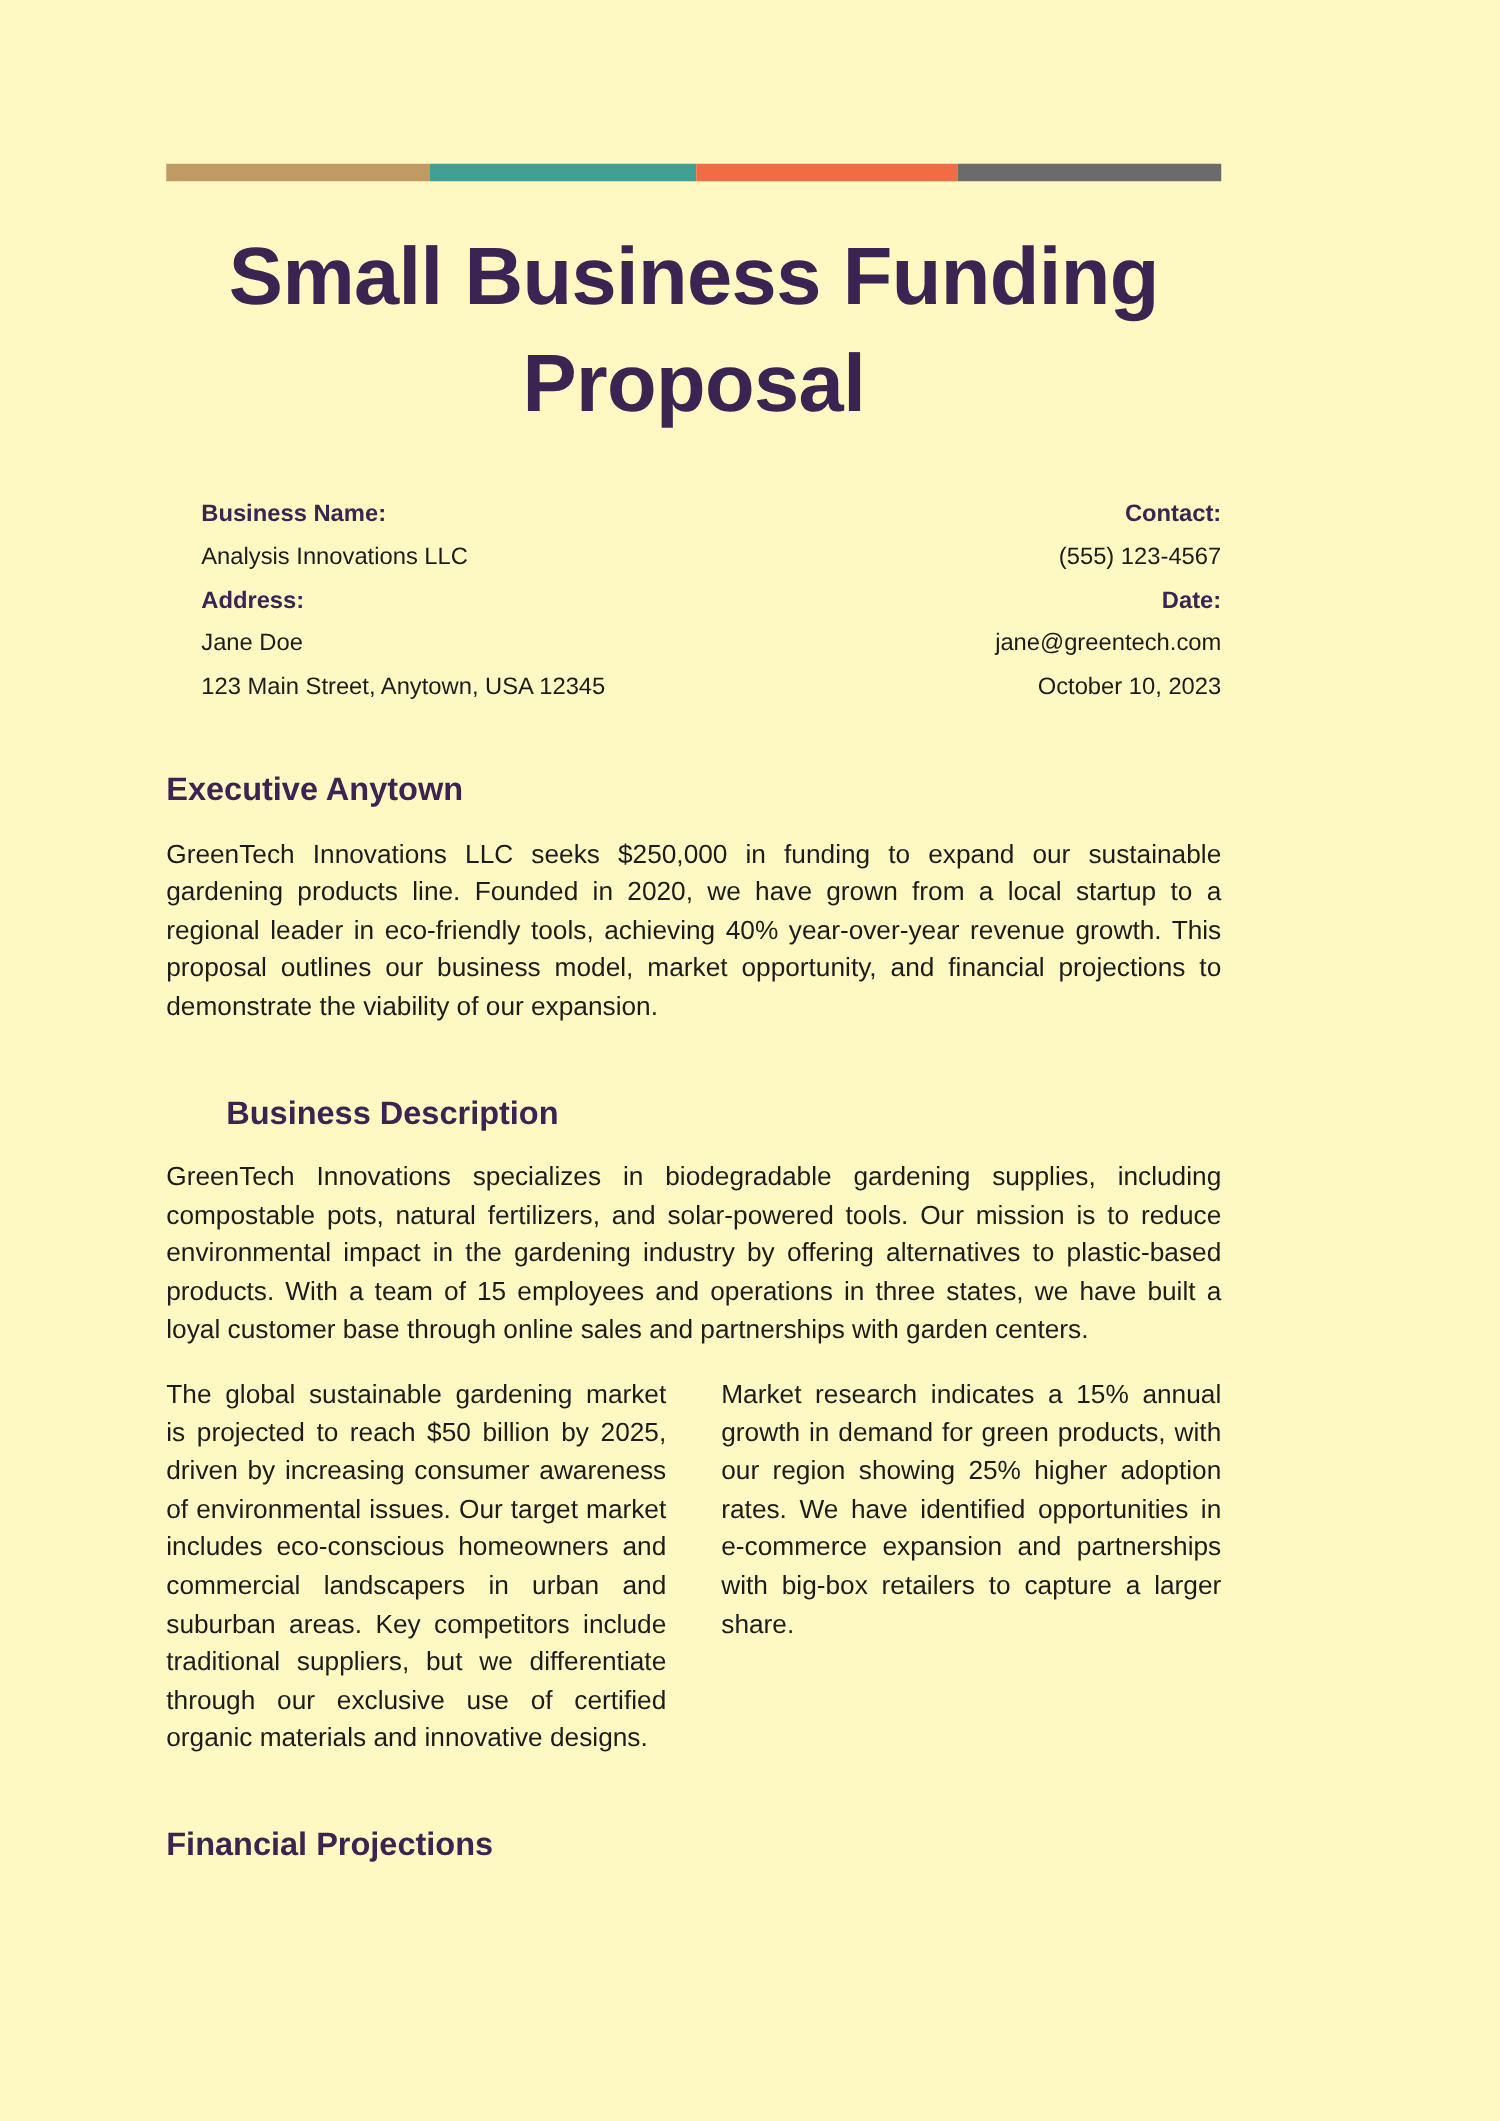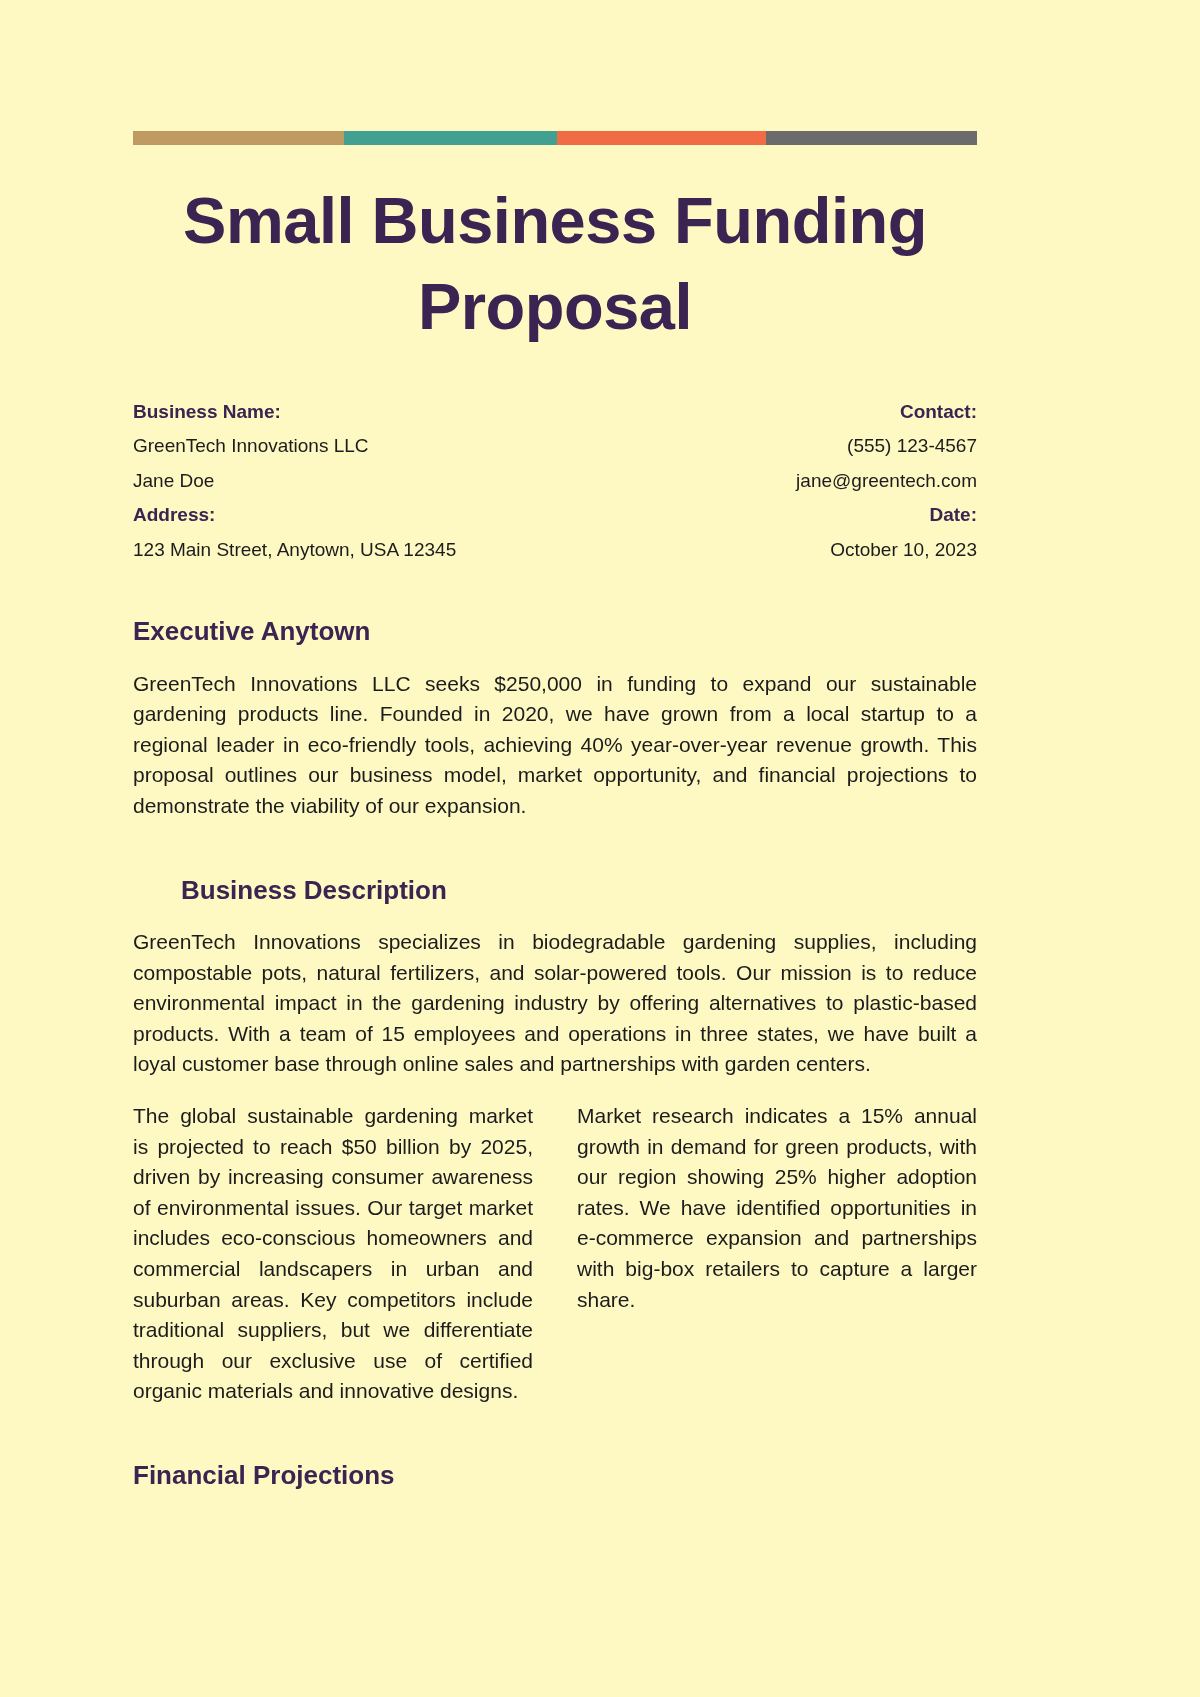--- a/index.html
+++ b/index.html
@@ -50,20 +50,21 @@
     line-height: 1.32;
     font-weight: bold;
     text-align: center;
     color: #3b2352;
     letter-spacing: -0.5px;
   }
 
   
   .meta {
     margin-top: 45px;
+    margin-left: 28px;
   }
   .meta-row {
     display: flex;
     justify-content: space-between;
     align-items: baseline;
     width: 100%;
   }
   .meta-row + .meta-row { margin-top: 0px; }
   .meta-cell {
     font-size: 19px;
@@ -135,32 +136,32 @@
 
     <h1 class="doc-title">Small Business Funding Proposal</h1>
 
     <div class="meta">
 
       <div class="meta-row">
         <div class="meta-cell left label">Business Name:</div>
         <div class="meta-cell right label">Contact:</div>
       </div>
       <div class="meta-row">
-        <div class="meta-cell left value">GreenTech Innovations LLC</div>
+        <div class="meta-cell left value">Analysis Innovations LLC</div>
         <div class="meta-cell right value">(555) 123-4567</div>
+      </div>
+
+      <div class="meta-row">
+        <div class="meta-cell left label">Address:</div>
+        <div class="meta-cell right label">Date:</div>
       </div>
 
       <div class="meta-row">
         <div class="meta-cell left value">Jane Doe</div>
         <div class="meta-cell right value">jane@greentech.com</div>
-      </div>
-
-      <div class="meta-row">
-        <div class="meta-cell left label">Address:</div>
-        <div class="meta-cell right label">Date:</div>
       </div>
       <div class="meta-row">
         <div class="meta-cell left value">123 Main Street, Anytown, USA 12345</div>
         <div class="meta-cell right value">October 10, 2023</div>
       </div>
 
     </div>
 
     <div class="section">
       <h2 class="section-heading sec-exec">Executive Anytown</h2>

